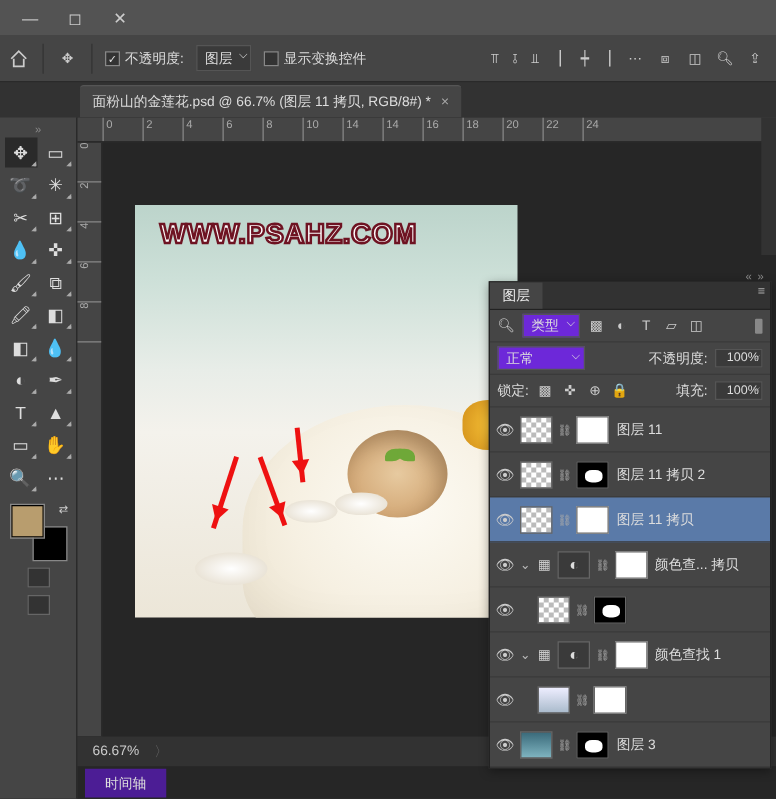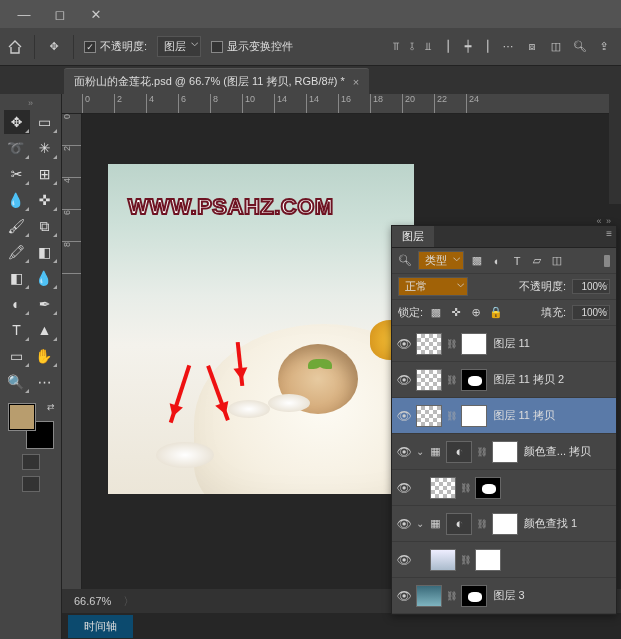--- a/index.html
+++ b/index.html
@@ -34,47 +34,47 @@
   .qmask { margin-top: 6px; display: flex; gap: 4px; }
   .qmask div { width: 18px; height: 16px; border: 1px solid #666; background: #333; }
   .canvas-wrap { flex: 1; background: #262626; position: relative; display: flex; flex-direction: column; }
   .ruler-top { height: 20px; background: #454545; border-bottom: 1px solid #222; display: flex; font-size: 9px; color: #aaa; padding-left: 20px; position: relative; overflow: hidden; }
   .ruler-top .tick { width: 32px; border-left: 1px solid #888; padding-left: 2px; height: 100%; display: flex; align-items: flex-start; }
   .canvas-row { display: flex; flex: 1; }
   .ruler-left { width: 20px; background: #454545; border-right: 1px solid #222; display: flex; flex-direction: column; font-size: 9px; color: #aaa; }
   .ruler-left .tick { height: 32px; border-top: 1px solid #888; padding-top: 2px; writing-mode: vertical-rl; transform: rotate(180deg); text-align: right; }
   .canvas-area { flex: 1; background: #262626; position: relative; overflow: hidden; }
   .artboard { position: absolute; left: 26px; top: 50px; width: 306px; height: 330px; background: linear-gradient(180deg, #bcd4cb 0%, #cde0d8 18%, #e8ede8 40%, #f4f2ec 55%, #ece6d8 100%); overflow: hidden; }
-  .art-text { position: absolute; top: 10px; left: 20px; font-family: Arial Black, Arial; font-size: 22px; font-weight: 900; color: #fff; -webkit-text-stroke: 2px #6e1322; letter-spacing: 0.5px; margin-top: 20px; }
+  .art-text { position: absolute; top: 10px; left: 20px; font-family: Arial Black, Arial; font-size: 22px; font-weight: 900; color: #fff; -webkit-text-stroke: 2px #6e1322; letter-spacing: 0.5px; }
   .flour { position: absolute; right: -40px; bottom: -30px; width: 260px; height: 200px; background: radial-gradient(ellipse at 50% 40%, #fdfbf4 0%, #f6f0e2 50%, #ece3cf 90%); border-radius: 50% 50% 30% 30%; box-shadow: inset -10px -20px 40px rgba(0,0,0,0.05); }
   .egg { position: absolute; width: 80px; height: 70px; background: radial-gradient(ellipse, #e7caa0 0%, #d3a876 70%); border-radius: 50%; top: 180px; left: 170px; box-shadow: inset -6px 8px 16px rgba(0,0,0,0.2); }
   .sprout { position: absolute; top: 195px; left: 200px; width: 24px; height: 32px; }
   .sprout .leaf { width: 14px; height: 10px; background: #6fa838; border-radius: 60% 10% 60% 10%; position: absolute; }
   .sprout .leaf:nth-child(2) { right: 0; transform: scaleX(-1); }
   .yflower { position: absolute; top: 156px; right: -6px; width: 50px; height: 40px; background: radial-gradient(circle, #f8c438, #d18e1a); border-radius: 40%; }
   .arrow { position: absolute; width: 4px; background: #e11; }
   .arrow::after { content: ""; position: absolute; bottom: -1px; left: -5px; border: 7px solid transparent; border-top: 12px solid #e11; }
   .a1 { height: 60px; top: 200px; left: 70px; transform: rotate(18deg); }
   .a2 { height: 44px; top: 178px; left: 130px; transform: rotate(-6deg); }
   .a3 { height: 58px; top: 200px; left: 108px; transform: rotate(-20deg); }
   .cup { position: absolute; width: 42px; height: 18px; background: radial-gradient(ellipse, #fff 0%, #e4dccc 90%); border-radius: 50%; }
   .c1 { top: 278px; left: 48px; width: 58px; height: 26px; }
   .c2 { top: 236px; left: 120px; }
   .c3 { top: 230px; left: 160px; }
   .statusbar { height: 24px; background: #323232; display: flex; align-items: center; font-size: 11px; color: #ccc; gap: 12px; padding-left: 12px; }
   .statusbar .sep { color: #666; }
   .timeline { height: 24px; margin: 2px 0 0 6px; }
-  .timeline-tab { background: #0c4a6e; display: inline-block; padding: 4px 16px; font-size: 11px; color: #ddd; }
+  .timeline-tab { background: #4c1d95; display: inline-block; padding: 4px 16px; font-size: 11px; color: #ddd; }
   .layers-panel { position: absolute; top: 225px; right: 4px; width: 226px; background: #454545; border: 1px solid #222; box-shadow: 0 2px 8px rgba(0,0,0,0.4); font-size: 11px; z-index: 50; }
   .lp-tabrow { display: flex; align-items: center; height: 22px; background: #323232; border-bottom: 1px solid #222; position: relative; }
   .lp-tab { padding: 3px 10px; background: #454545; color: #eee; }
   .lp-collapse { position: absolute; right: 4px; top: 2px; color: #aaa; font-size: 10px; }
   .lp-chevrons { position: absolute; right: 4px; top: -10px; color: #888; font-size: 9px; letter-spacing: 1px; }
   .lp-row { display: flex; align-items: center; height: 26px; padding: 0 6px; gap: 6px; border-bottom: 1px solid #3a3a3a; }
-  .lp-row .sel { background: #a16207; border: 1px solid #555; padding: 1px 16px 1px 6px; font-size: 11px; color: #ddd; position: relative; flex: 0 0 auto; }
+  .lp-row .sel { background: #6d28d9; border: 1px solid #555; padding: 1px 16px 1px 6px; font-size: 11px; color: #ddd; position: relative; flex: 0 0 auto; }
   .lp-row .sel::after { content: "⌵"; position: absolute; right: 3px; top: 1px; font-size: 9px; }
   .mini-ic { width: 14px; height: 14px; display: flex; align-items: center; justify-content: center; color: #ccc; font-size: 11px; }
   .pct-box { width: 38px; background: #3a3a3a; border: 1px solid #555; padding: 1px 2px; font-size: 10px; color: #ddd; text-align: right; position: relative; }
   .pct-box::after { content: "⌵"; position: absolute; right: 1px; top: 0; font-size: 8px; color: #999; }
   .layer-list { max-height: 300px; overflow: hidden; }
   .layer { display: flex; align-items: center; height: 36px; padding: 0 4px; gap: 4px; border-bottom: 1px solid #3a3a3a; }
   .layer.selected { background: #5a7aa8; }
   .eye { width: 16px; font-size: 12px; color: #ccc; text-align: center; }
   .thumb { width: 26px; height: 22px; border: 1px solid #666; background: #888; flex-shrink: 0; }
   .thumb.checker { background: repeating-conic-gradient(#bbb 0 25%, #fff 0 50%) 0 0/8px 8px; }

